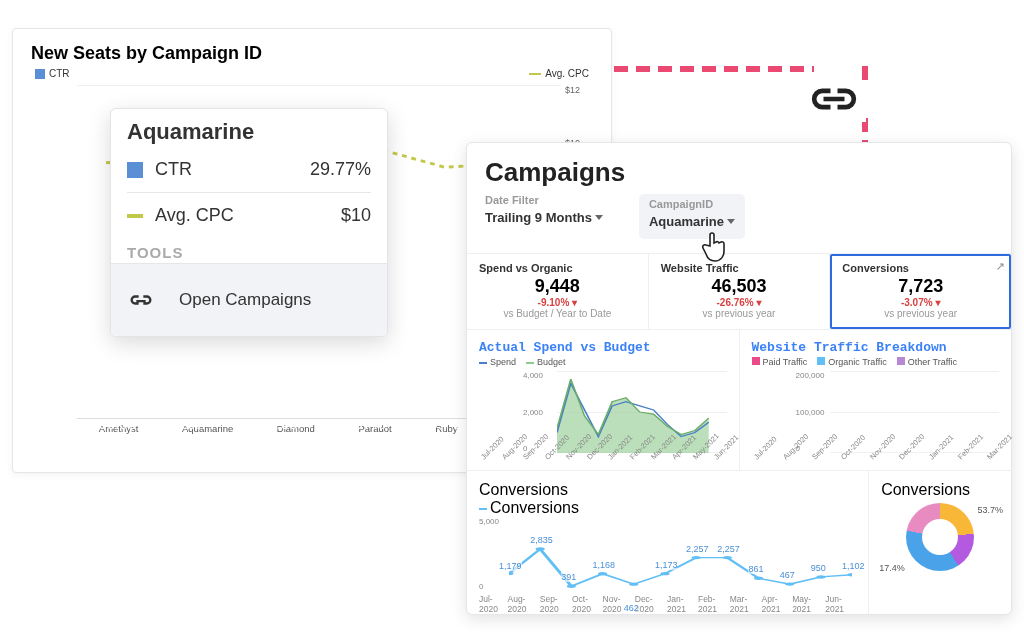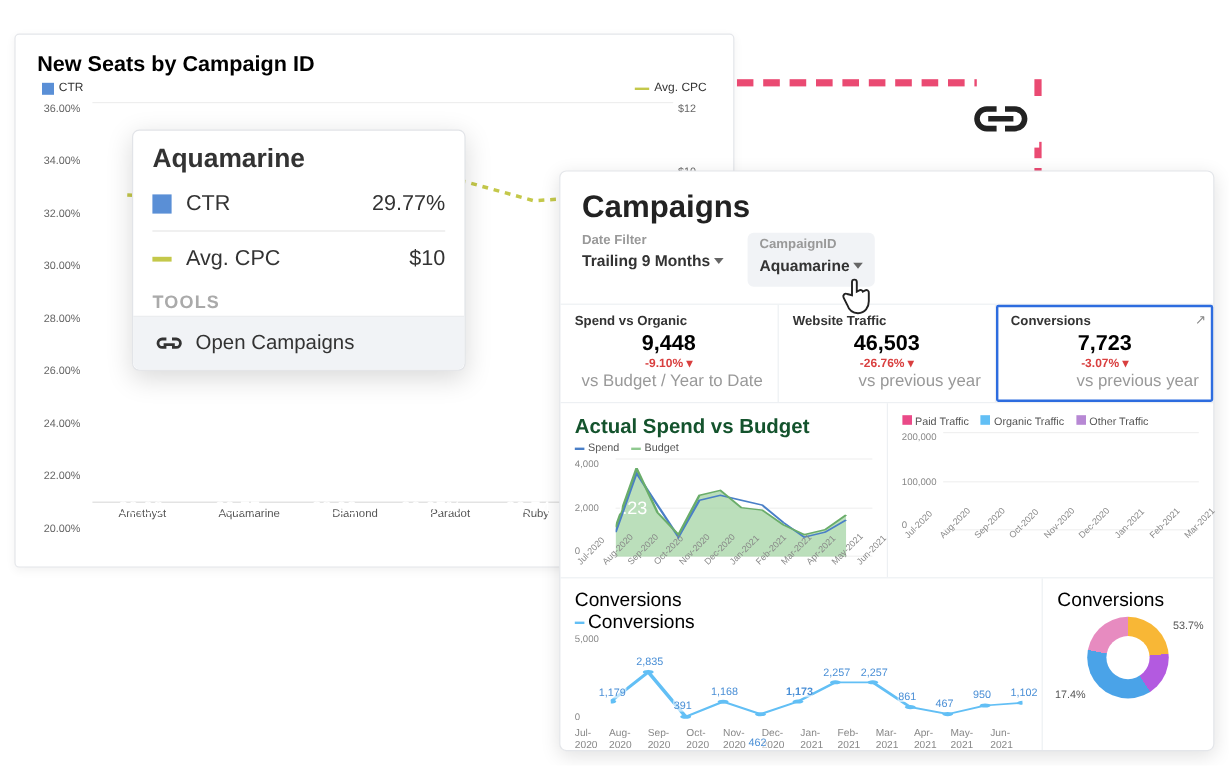--- a/index.html
+++ b/index.html
@@ -27,52 +27,52 @@
 
   
   #tooltip { position:absolute; left:110px; top:108px; width:278px; background:#fff; border:1px solid #e2e4e8; border-radius:6px; box-shadow:0 6px 22px rgba(0,0,0,.15);}
   #tooltip .hdr { padding:10px 16px 6px; font-size:22px; font-weight:700; color:#333;}
   .tt-row { display:flex; align-items:center; padding:8px 16px; font-size:18px; color:#333;}
   .tt-row .sw { width:16px; height:16px; margin-right:12px;}
   .tt-row .lab { flex:1;}
   .tt-row .val { font-weight:500;}
   .tt-div { height:1px; background:#e6e6e6; margin:4px 16px;}
   .tt-tools { padding:10px 16px 2px; font-size:15px; font-weight:700; color:#aaa; letter-spacing:1px;}
-  .tt-open { display:flex; align-items:center; gap:8px; padding:12px 16px; background:#f1f3f6; border-top:1px solid #e4e6ea; font-size:17px; color:#333; border-radius:0 0 6px 6px; cursor:pointer;}
+  .tt-open { display:flex; align-items:center; gap:24px; padding:26px 16px; background:#f1f3f6; border-top:1px solid #e4e6ea; font-size:17px; color:#333; border-radius:0 0 6px 6px; cursor:pointer;}
 
   
   .dashed-seg { position:absolute; height:6px; background-image:linear-gradient(to right,#ea4a72 0 14px,transparent 14px 22px); background-size:22px 6px;}
   .dashed-seg.v { width:6px; height:auto; background-image:linear-gradient(to bottom,#ea4a72 0 14px,transparent 14px 22px); background-size:6px 22px;}
   .link-icon-big { position:absolute; left:802px; top:80px; background:#fff; padding:4px;}
 
   
   #campaigns-panel { position:absolute; left:466px; top:142px; width:546px; background:#fff; border:1px solid #e4e6ea; border-radius:6px; box-shadow:0 4px 16px rgba(0,0,0,.12); padding:14px 18px 0;}
   #campaigns-title { font-size:26px; font-weight:800; color:#222; margin-bottom:6px;}
-  .filters { display:flex; gap:20px; font-size:11px;}
+  .filters { display:flex; gap:36px; font-size:11px;}
   .filter-block .f-label { color:#999; font-weight:600;}
   .filter-block .f-value { color:#333; font-weight:600; font-size:13px; padding:4px 0; display:flex; align-items:center; gap:3px; cursor:pointer;}
   .pill { background:#f1f3f6; border-radius:5px; padding:4px 10px 6px;}
   .cursor-hand { position:absolute; left:700px; top:230px; z-index:30;}
 
   .kpi-row { display:flex; margin:14px -18px 0; border-top:1px solid #edf0f3;}
   .kpi { flex:1; padding:8px 12px 10px; border-right:1px solid #edf0f3; position:relative; min-width:0;}
   .kpi:last-child { border-right:none;}
   .kpi.hi { outline:2px solid #2d6cdf; outline-offset:-2px; border-radius:2px;}
   .kpi .k-title { font-size:11px; font-weight:700; color:#333;}
   .kpi .k-val { font-size:18px; font-weight:700; text-align:center; margin-top:2px;}
   .kpi .k-delta { font-size:10px; text-align:center; color:#d93f3f; font-weight:600;}
-  .kpi .k-sub { font-size:14px; color:#999; text-align:right;}
+  .kpi .k-sub { font-size:10px; color:#999; text-align:center;}
   .kpi .arrow-out { position:absolute; right:6px; top:6px; font-size:11px; color:#888;}
 
   .chart-row { display:flex; margin:0 -18px; border-top:1px solid #edf0f3;}
   .mini { flex:1; padding:10px 12px 6px; border-right:1px solid #edf0f3;}
   .mini:last-child { border-right:none;}
-  .mini .m-title { font-size:17px; font-weight:700; color:#14532d; margin-bottom:2px;}
+  .mini .m-title { font-size:13px; font-weight:700; color:#3b82f6; margin-bottom:2px;font-family:Liberation Mono, monospace;}
   .mini .m-legend { font-size:9px; color:#555; display:flex; gap:10px; margin-bottom:4px;}
-  .sparkbox { height:82px; position:relative;}
+  .sparkbox { height:82px; position:relative;margin-left:44px;}
   .spark-xlabels { display:flex; justify-content:space-between; font-size:7.5px; color:#888; margin-top:2px; transform:rotate(0);}
   .spark-xlabels span { transform:rotate(-45deg); transform-origin:top left; white-space:nowrap; width:14px;}
   .sb-bars { position:absolute; left:36px; right:4px; top:0; bottom:0; display:flex; align-items:flex-end; gap:4px;}
   .sb-bar { flex:1; display:flex; flex-direction:column-reverse;}
   .sb-seg { width:100%;}
   .yl { position:absolute; left:0; top:0; bottom:0; width:34px; display:flex; flex-direction:column; justify-content:space-between; font-size:8px; color:#888;}
   .y-line { position:absolute; left:34px; right:0; height:1px; background:#f0f0f0;}
 
   .conv-row { display:flex; margin:0 -18px; border-top:1px solid #edf0f3;}
   .conv-left { flex:3.2; padding:10px 12px 0; border-right:1px solid #edf0f3;}
@@ -96,31 +96,20 @@
     <span class="legend-sw">
         <span class="sw blue"></span>
         <span>CTR</span>
       </span>
     <span class="legend-sw">
         <span class="sw olive"></span>
         <span>Avg. CPC</span>
       </span>
   </div>
   <div id="left-chart">
-    <div class="y-ticks">
-      <span>36.00%</span>
-        <span>34.00%</span>
-        <span>32.00%</span>
-        <span>30.00%</span>
-        <span>28.00%</span>
-        <span>26.00%</span>
-        <span>24.00%</span>
-        <span>22.00%</span>
-        <span>20.00%</span>
-    </div>
     <div class="y-ticks-r">
       <span>$12</span>
         <span>$10</span>
         <span></span>
         <span></span>
         <span></span>
         <span></span>
         <span></span>
         <span></span>
         <span></span>
@@ -268,20 +257,21 @@
           <span>Dec-2020</span>
           <span>Jan-2021</span>
           <span>Feb-2021</span>
           <span>Mar-2021</span>
           <span>Apr-2021</span>
           <span>May-2021</span>
           <span>Jun-2021</span>
         </div>
     </div>
     <div class="mini">
+      <div class="m-title">Website Traffic Breakdown</div>
       <div class="m-legend">
         <span><span class="sw" style="width:8px;height:8px;background:#ea4a88;display:inline-block;margin-right:3px"></span><span>Paid Traffic</span></span>
         <span><span class="sw" style="width:8px;height:8px;background:#62bff5;display:inline-block;margin-right:3px"></span><span>Organic Traffic</span></span>
         <span><span class="sw" style="width:8px;height:8px;background:#b788d4;display:inline-block;margin-right:3px"></span><span>Other Traffic</span></span>
       </div>
       <div class="sparkbox">
         <div class="yl">
             <span>200,000</span>
             <span>100,000</span>
             <span>0</span>
@@ -373,21 +363,21 @@
             <circle cx="87.27272727272727" cy="57.946" r="1.6" fill="#62bff5"></circle>
             <circle cx="98.18181818181817" cy="63.462" r="1.6" fill="#62bff5"></circle>
             <circle cx="109.09090909090908" cy="56.7" r="1.6" fill="#62bff5"></circle>
             <circle cx="119.99999999999999" cy="54.572" r="1.6" fill="#62bff5"></circle>
           </svg>
           <span class="conv-lbl" style="left: 20px; top: 44px;">1,179</span>
           <span class="conv-lbl" style="left: 51.1818px; top: 18.042px;">2,835</span>
           <span class="conv-lbl" style="left: 82.3636px; top: 55.2492px;">391</span>
           <span class="conv-lbl" style="left: 113.545px; top: 42.7136px;">1,168</span>
           <span class="conv-lbl" style="left: 144.727px; top: 53.1624px; margin-top: 33px;">462</span>
-          <span class="conv-lbl" style="left: 175.909px; top: 42.6396px; font-weight: bold;">1,173</span>
+          <span class="conv-lbl" style="left: 175.909px; top: 42.6396px;">1,173</span>
           <span class="conv-lbl" style="left: 207.091px; top: 26.5964px;">2,257</span>
           <span class="conv-lbl" style="left: 238.273px; top: 26.5964px;">2,257</span>
           <span class="conv-lbl" style="left: 269.455px; top: 47.2572px;">861</span>
           <span class="conv-lbl" style="left: 300.636px; top: 53.0884px;">467</span>
           <span class="conv-lbl" style="left: 331.818px; top: 45.94px;">950</span>
           <span class="conv-lbl" style="left: 363px; top: 43.6904px;">1,102</span>
         </div>
       <div class="conv-x" id="conv-x">
           <span>Jul-2020</span>
           <span>Aug-2020</span>

